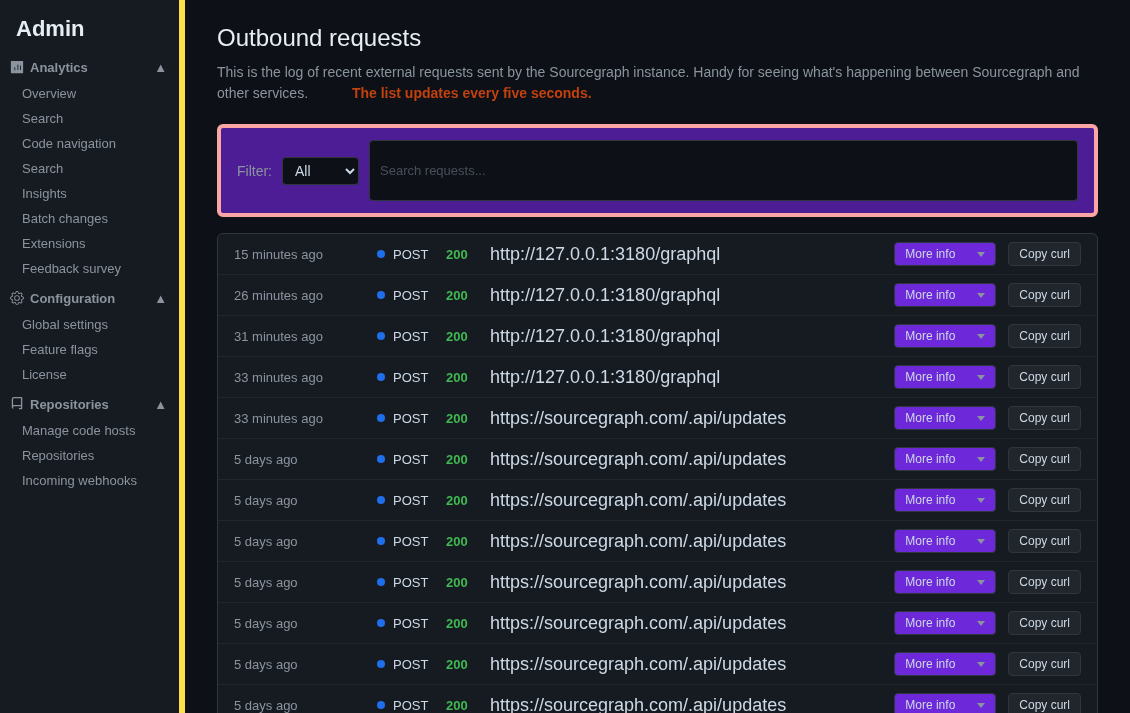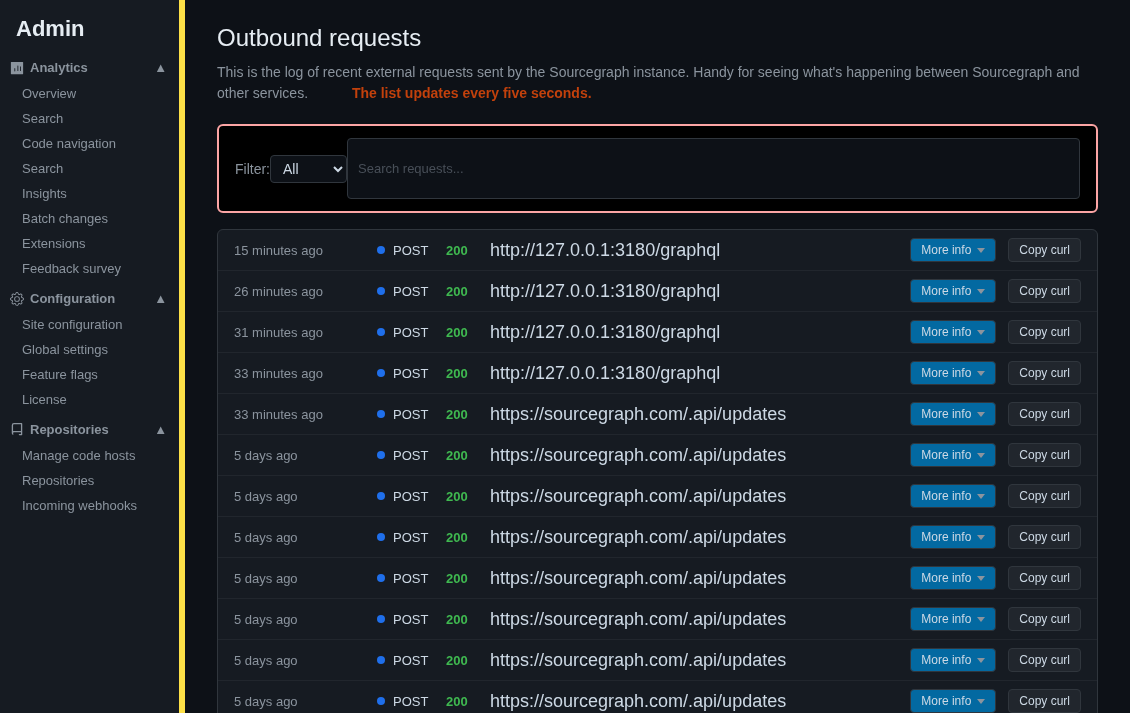--- a/index.html
+++ b/index.html
@@ -42,21 +42,21 @@
       justify-content: space-between;
       padding: 6px 12px 6px 10px;
       cursor: pointer;
       color: #8b949e;
       font-size: 13px;
       font-weight: 600;
     }
 
     .sidebar-section-header .section-icon {
       display: flex;
-      align-items: center;
+      align-items: flex-start;
       gap: 6px;
       color: #8b949e;
     }
 
     .sidebar-item {
       padding: 5px 12px 5px 22px;
       cursor: pointer;
       color: #8b949e;
       font-size: 13px;
       white-space: nowrap;
@@ -86,23 +86,24 @@
     }
 
     .page-description strong {
       color: #c2410c;
       margin-left: 40px;
     }
 
     .filter-bar {
       display: flex;
       align-items: center;
+      gap: 10px;
       margin-bottom: 16px;
-      background: #000000;
-      border: 2px solid #fca5a5;
+      background: #4c1d95;
+      border: 4px solid #fca5a5;
       border-radius: 6px;
       padding: 12px 16px;
     }
 
     .filter-label {
       color: #8b949e;
       font-size: 14px;
       white-space: nowrap;
     }
 
@@ -185,30 +186,30 @@
     .url-cell {
       flex: 1;
       color: #cdd9e5;
       font-size: 18px;
       overflow: hidden;
       text-overflow: ellipsis;
       white-space: nowrap;
     }
 
     .more-info-btn {
-      background: #0369a1;
+      background: #6d28d9;
       border: 1px solid #30363d;
       border-radius: 4px;
       color: #cdd9e5;
       padding: 4px 10px;
       font-size: 12px;
       cursor: pointer;
       display: flex;
       align-items: center;
-      gap: 4px;
+      gap: 20px;
       white-space: nowrap;
     }
 
     .copy-curl-btn {
       background: #21262d;
       border: 1px solid #30363d;
       border-radius: 4px;
       color: #cdd9e5;
       padding: 4px 10px;
       font-size: 12px;
@@ -267,21 +268,20 @@
       <span class="section-icon">
         <svg class="gear-icon-svg" viewBox="0 0 16 16">
           <path d="M8 4.754a3.246 3.246 0 1 0 0 6.492 3.246 3.246 0 0 0 0-6.492zM5.754 8a2.246 2.246 0 1 1 4.492 0 2.246 2.246 0 0 1-4.492 0z"></path>
           <path d="M9.796 1.343c-.527-1.79-3.065-1.79-3.592 0l-.094.319a.873.873 0 0 1-1.255.52l-.292-.16c-1.64-.892-3.433.902-2.54 2.541l.159.292a.873.873 0 0 1-.52 1.255l-.319.094c-1.79.527-1.79 3.065 0 3.592l.319.094a.873.873 0 0 1 .52 1.255l-.16.292c-.892 1.64.901 3.434 2.541 2.54l.292-.159a.873.873 0 0 1 1.255.52l.094.319c.527 1.79 3.065 1.79 3.592 0l.094-.319a.873.873 0 0 1 1.255-.52l.292.16c1.64.893 3.434-.902 2.54-2.541l-.159-.292a.873.873 0 0 1 .52-1.255l.319-.094c1.79-.527 1.79-3.065 0-3.592l-.319-.094a.873.873 0 0 1-.52-1.255l.16-.292c.893-1.64-.902-3.433-2.541-2.54l-.292.159a.873.873 0 0 1-1.255-.52l-.094-.319zm-2.633.283c.246-.835 1.428-.835 1.674 0l.094.319a1.873 1.873 0 0 0 2.693 1.115l.291-.16c.764-.415 1.6.42 1.184 1.185l-.159.292a1.873 1.873 0 0 0 1.116 2.692l.318.094c.835.246.835 1.428 0 1.674l-.319.094a1.873 1.873 0 0 0-1.115 2.693l.16.291c.415.764-.42 1.6-1.185 1.184l-.291-.159a1.873 1.873 0 0 0-2.693 1.116l-.094.318c-.246.835-1.428.835-1.674 0l-.094-.319a1.873 1.873 0 0 0-2.692-1.115l-.292.16c-.764.415-1.6-.42-1.184-1.185l.159-.291A1.873 1.873 0 0 0 1.945 8.93l-.319-.094c-.835-.246-.835-1.428 0-1.674l.319-.094A1.873 1.873 0 0 0 3.06 4.375l-.16-.292c-.415-.764.42-1.6 1.185-1.184l.292.159a1.873 1.873 0 0 0 2.692-1.115l.094-.319z"></path>
         </svg>
         <span>Configuration</span>
       </span>
       <span>▲</span>
     </div>
     <div>
-      <div class="sidebar-item"><span>Site configuration</span></div>
       <div class="sidebar-item"><span>Global settings</span></div>
       <div class="sidebar-item"><span>Feature flags</span></div>
       <div class="sidebar-item"><span>License</span></div>
     </div>
   </div>
 
   <div class="sidebar-section">
     <div class="sidebar-section-header">
       <span class="section-icon">
         <svg class="repo-icon-svg" viewBox="0 0 16 16">

